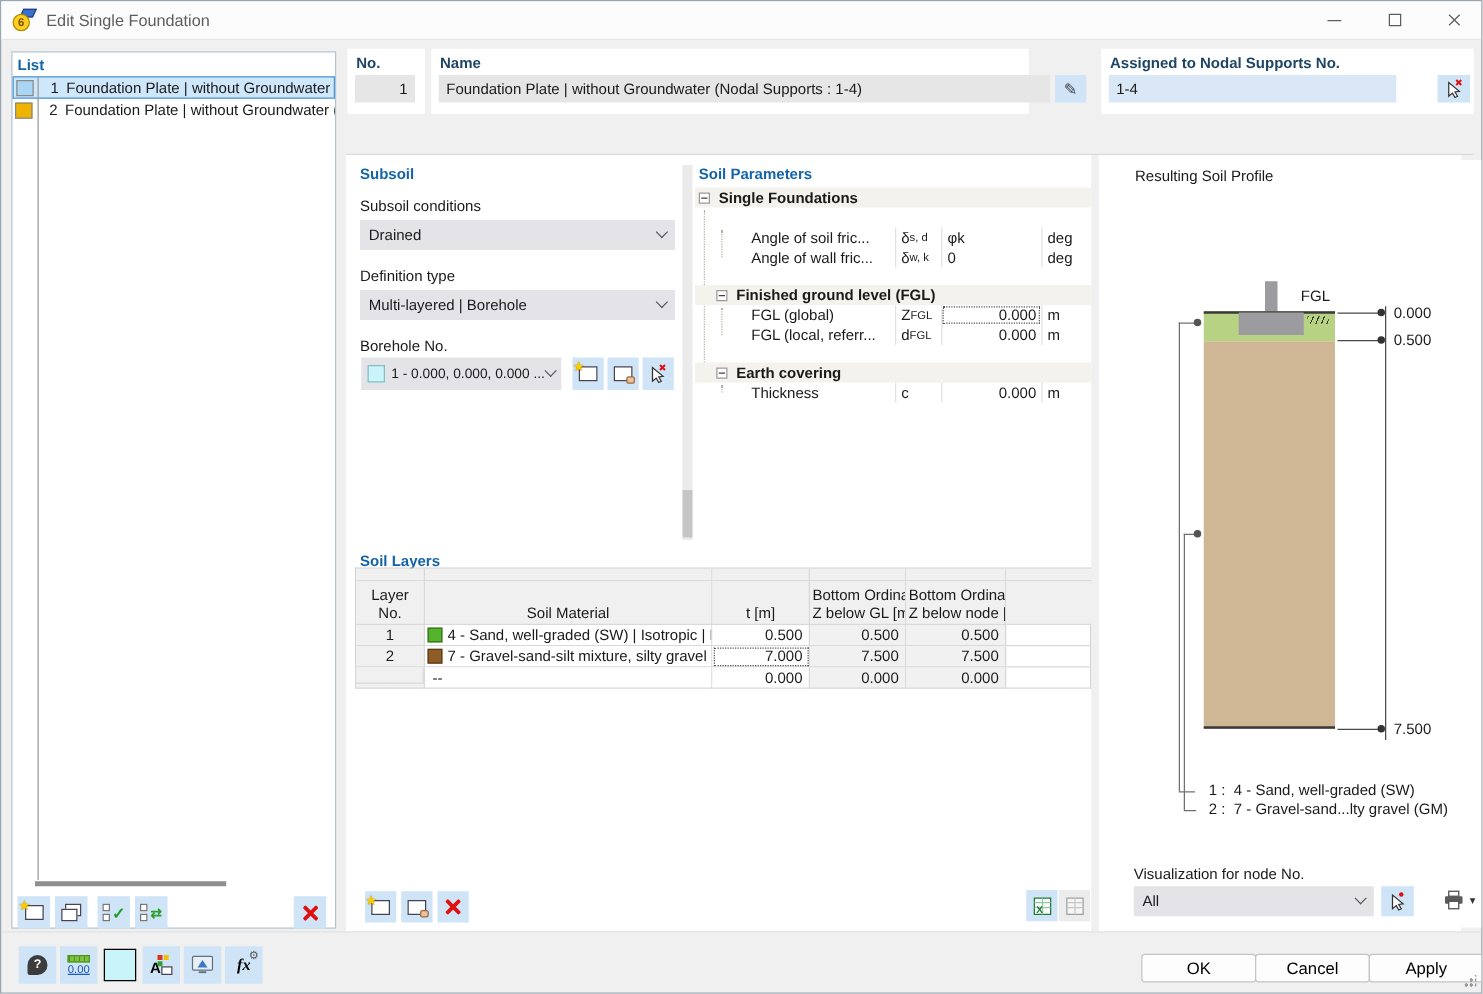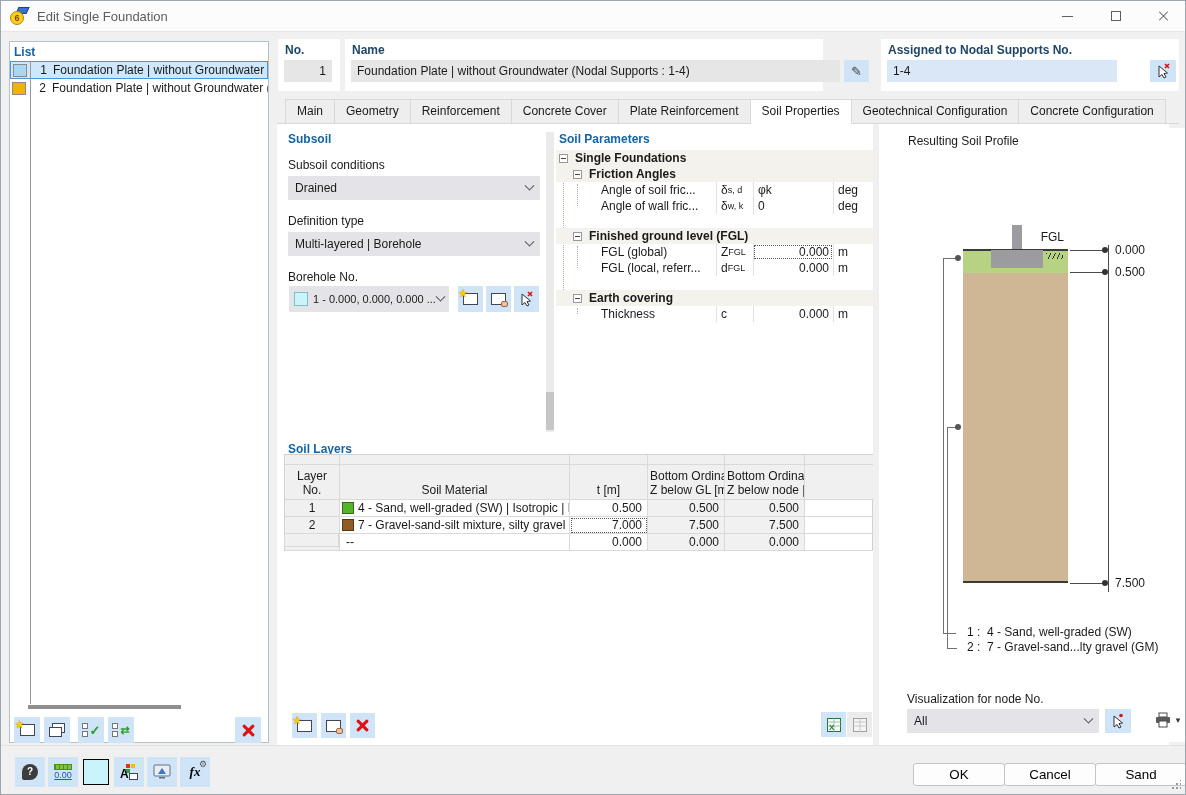--- a/index.html
+++ b/index.html
@@ -200,30 +200,20 @@
     <div class="lab navy-label">Assigned to Nodal Supports No.</div>
     <div class="field blue" style="left:6px;width:230px">1-4</div>
     <button class="ib abs" style="left:269px;top:21px;width:26px;height:22px">
       <svg width="15" height="16" viewBox="0 0 15 16">
         <path d="M3 3 L3 14 L6 11.5 L8 15 L10 14 L8 10.6 L11.5 10 Z" fill="#fff" stroke="#333" stroke-width="1"></path>
         <path d="M9 1 L13 5 M13 1 L9 5" stroke="#e01010" stroke-width="1.6"></path>
       </svg>
     </button>
   </div>
 
-  <div class="tabbar">
-    <div class="tab">Main</div>
-    <div class="tab">Geometry</div>
-    <div class="tab">Reinforcement</div>
-    <div class="tab">Concrete Cover</div>
-    <div class="tab">Plate Reinforcement</div>
-    <div class="tab active">Soil Properties</div>
-    <div class="tab">Geotechnical Configuration</div>
-    <div class="tab">Concrete Configuration</div>
-  </div>
 
   <div class="content">
 
     <div class="abs blue-title" style="left:11px;top:8px">Subsoil</div>
     <div class="abs plain-label" style="left:11px;top:34px">Subsoil conditions</div>
     <div class="dd abs" style="left:11px;top:52px;width:252px;height:24px">
       <span>Drained</span>
       <span class="chev"></span>
     </div>
     <div class="abs plain-label" style="left:11px;top:90px">Definition type</div>
@@ -255,24 +245,20 @@
 
     <div class="abs blue-title" style="left:282px;top:8px">Soil Parameters</div>
     <div class="tree-v" style="left:286px;top:44px;height:130px"></div>
     <div class="tree-v" style="left:300px;top:60px;height:22px"></div>
     <div class="tree-v" style="left:300px;top:122px;height:22px"></div>
     <div class="tree-v" style="left:300px;top:184px;height:6px"></div>
 
     <div class="prow pgroup" style="top:26px">
       <span class="mbox" style="margin-left:3px"></span>
       <span class="glabel">Single Foundations</span>
-    </div>
-    <div class="prow pgroup" style="top:42px">
-      <span class="mbox" style="margin-left:17px"></span>
-      <span class="glabel">Friction Angles</span>
     </div>
     <div class="prow" style="top:58px">
       <div class="pname" style="padding-left:45px">Angle of soil fric...</div>
       <div class="pcell psym">
           <span>δ</span>
           <sub>s, d</sub>
         </div>
       <div class="pcell pval">φk</div>
       <div class="pcell punit">deg</div>
     </div>
@@ -495,16 +481,16 @@
       <rect x="6" y="13" width="6" height="1.5" fill="#607080"></rect>
     </svg>
   </button>
   <button class="ib tb2" style="left:179px;position:absolute">
     <span style="position:relative;font-family:'Liberation Serif',serif;font-style:italic;font-weight:bold;font-size:13px">fx</span>
     <span style="position:absolute;right:3px;top:2px;font-size:9px;color:#555">⚙</span>
   </button>
 
   <button class="btn" style="left:912px">OK</button>
   <button class="btn" style="left:1003px">Cancel</button>
-  <button class="btn" style="left:1094px">Sand</button>
+  <button class="btn" style="left:1094px">Apply</button>
 
   <div class="grip"></div>
 </div>
 
 </body></html>

